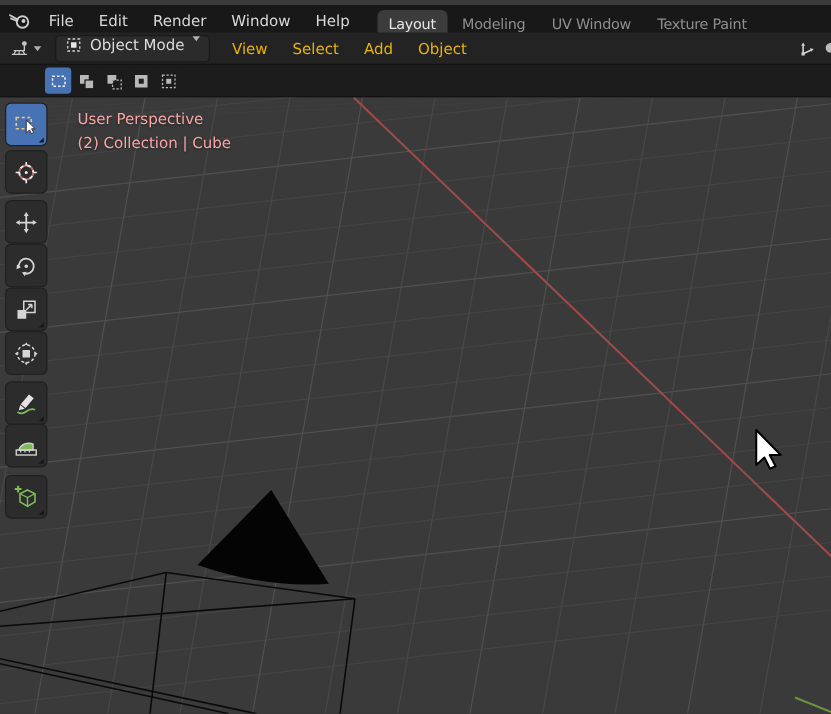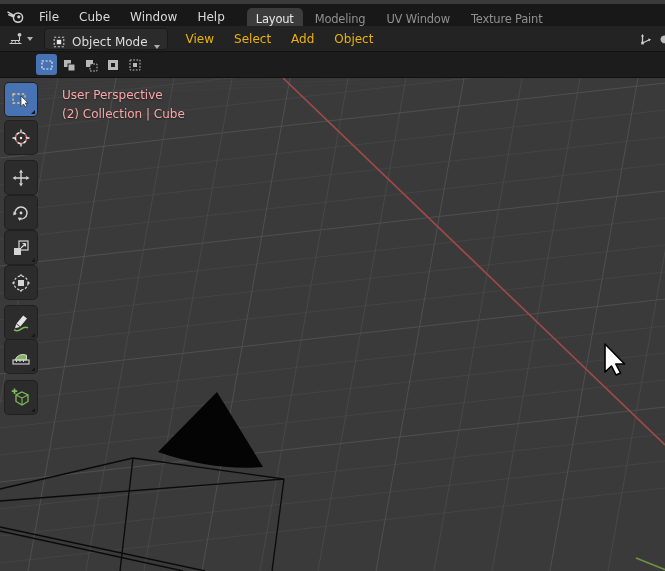--- a/index.html
+++ b/index.html
@@ -28,21 +28,21 @@
   }
   .tab.active{background:#3c3c3c;color:#e6e6e6;}
   
   .vheader{
     position:absolute;left:0;top:26px;width:665px;height:26px;
     background:#232323;display:flex;align-items:center;
     border-bottom:1px solid #121212;box-sizing:border-box;white-space:nowrap;
   }
   .editor-type-btn{display:flex;align-items:center;gap:3px;padding:0 6px 0 8px;height:20px;border-radius:4px;}
   .mode-dropdown{
-    display:flex;align-items:flex-end;gap:6px;height:20px;margin-left:5px;
+    display:flex;align-items:flex-start;gap:6px;height:20px;margin-left:5px;
     background:#2b2b2b;border:1px solid #1a1a1a;border-radius:4px;padding:0 7px;color:#dcdcdc;
   }
   .chev{width:0;height:0;border-left:3.5px solid transparent;border-right:3.5px solid transparent;border-top:4px solid #b0b0b0;}
   .vheader .menu-item{padding:0 10px;color:#eab308;}
   .vheader .spacer{flex:1;}
   .hdr-icon-btn{display:flex;align-items:center;justify-content:center;width:24px;height:20px;border-radius:3px;margin-right:2px;}
   .icon-sliver{width:5px;height:14px;overflow:hidden;display:flex;align-items:center;color:#bbb;font-size:10px;}
   
   .tool-settings{
     position:absolute;left:0;top:52px;width:665px;height:26px;
@@ -77,21 +77,22 @@
 
 <div class="topbar">
   <div class="logo-wrap">
     <svg width="18" height="14" viewBox="0 0 18 14">
       <circle cx="11" cy="7.6" r="4.6" fill="none" stroke="#cfcfcf" stroke-width="1.5"></circle>
       <circle cx="11.8" cy="6.8" r="1.6" fill="#cfcfcf"></circle>
       <path d="M1 2.2 L7.2 5.6 M1.8 4.8 L6.6 6.8" stroke="#cfcfcf" stroke-width="1.5" stroke-linecap="round"></path>
     </svg>
   </div>
   <div class="menu-item">File</div>
-  <div class="menu-item">Cube</div>
+  <div class="menu-item">Edit</div>
+  <div class="menu-item">Render</div>
   <div class="menu-item">Window</div>
   <div class="menu-item">Help</div>
   <div class="tabs">
     <div class="tab active">Layout</div>
     <div class="tab">Modeling</div>
     <div class="tab">UV Window</div>
     <div class="tab">Texture Paint</div>
 
   </div>
 </div>

